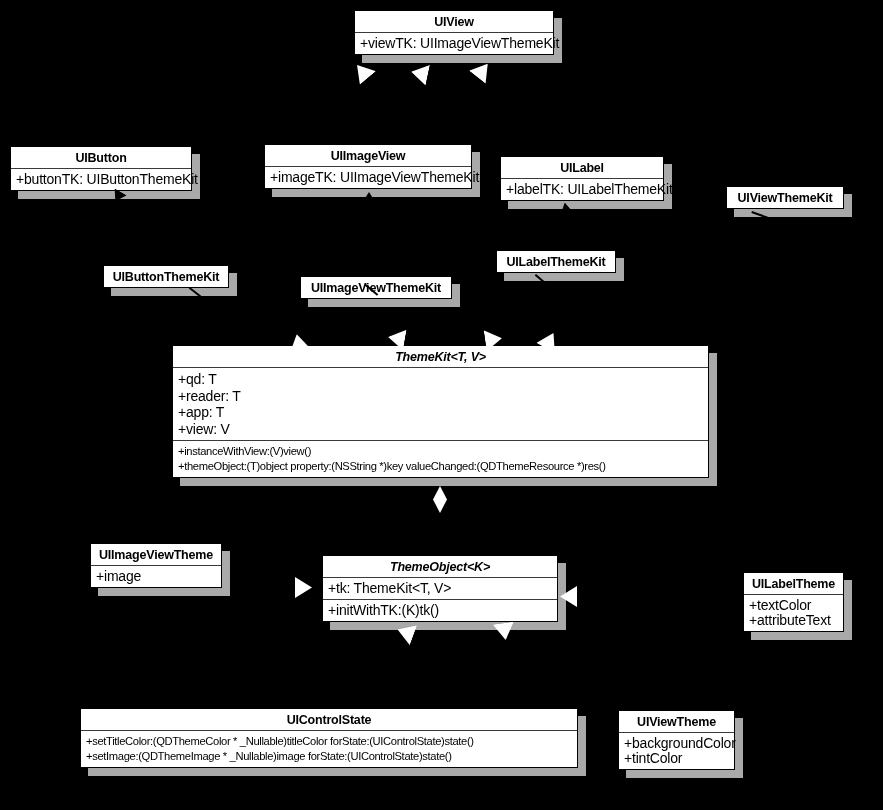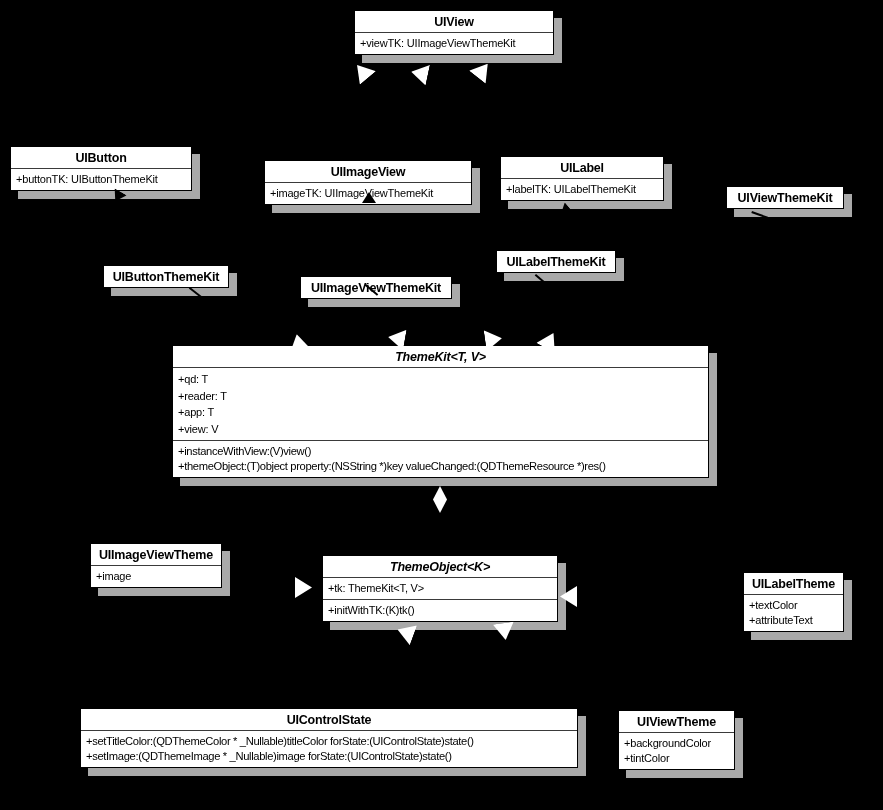--- a/index.html
+++ b/index.html
@@ -11,21 +11,21 @@
     position:absolute;background:#ffffff;border:1.5px solid #000;
     box-shadow:8px 8px 0 0 #a9a9a9;box-sizing:border-box;
   }
   .uml-title{
     font-weight:bold;font-size:12.5px;text-align:center;
     padding:4px 6px 3px 6px;letter-spacing:-0.2px;white-space:nowrap;
   }
   .uml-title.italic{font-style:italic;}
   .uml-title.has-more{border-bottom:1px solid #3a3a3a;}
   .uml-section{
-    font-size:11px;padding:3px 5px;line-height:15px;letter-spacing:-0.2px;
+    font-size:14px;padding:3px 5px;line-height:15px;letter-spacing:-0.2px;
     border-bottom:1px solid #3a3a3a;white-space:nowrap;
   }
   .uml-section:last-child{border-bottom:none;}
   .uml-section.tall{line-height:16.5px;}
   .uml-section.small{font-size:11.2px;letter-spacing:-0.35px;line-height:15px;}
   .uml-row{white-space:nowrap;}
   .arrowhead{
     position:absolute;width:21px;height:17px;
     clip-path:polygon(50% 0%,100% 100%,0% 100%);
   }
@@ -46,21 +46,21 @@
   <div class="uml-section">
         <div class="uml-row">+viewTK: UIImageViewThemeKit</div>
       </div>
     </div>
     <div class="uml-box" style="left: 10px; top: 146px; width: 182px;">
     <div class="uml-title has-more">UIButton</div>
   <div class="uml-section">
         <div class="uml-row">+buttonTK: UIButtonThemeKit</div>
       </div>
     </div>
-    <div class="uml-box" style="left: 264px; top: 160px; width: 208px;">
+    <div class="uml-box" style="left: 264px; top: 144px; width: 208px;">
     <div class="uml-title has-more">UIImageView</div>
   <div class="uml-section">
         <div class="uml-row">+imageTK: UIImageViewThemeKit</div>
       </div>
     </div>
     <div class="uml-box" style="left: 500px; top: 156px; width: 164px;">
     <div class="uml-title has-more">UILabel</div>
   <div class="uml-section">
         <div class="uml-row">+labelTK: UILabelThemeKit</div>
       </div>

